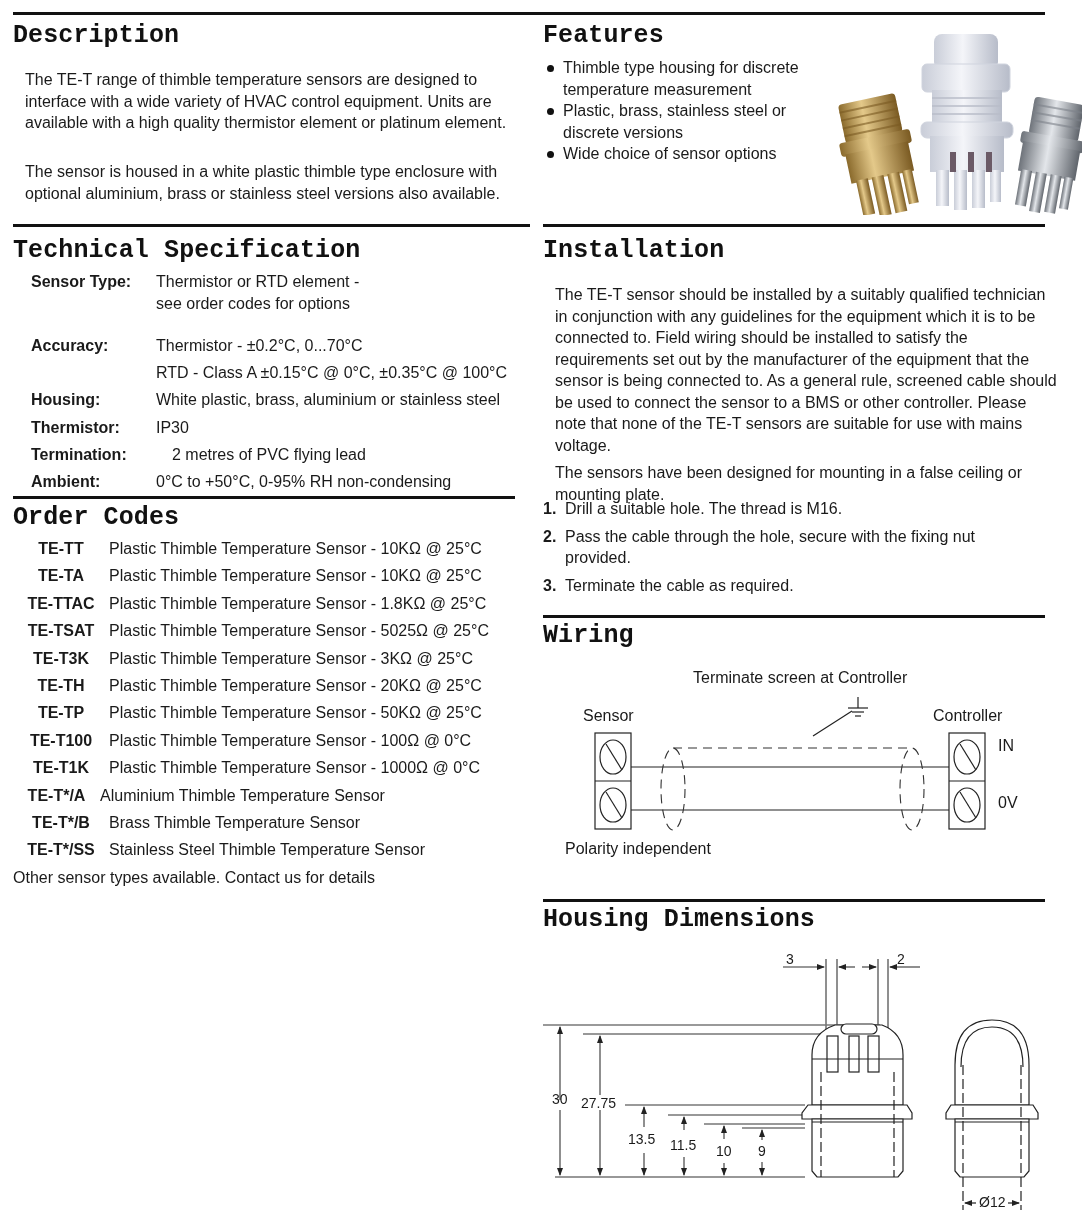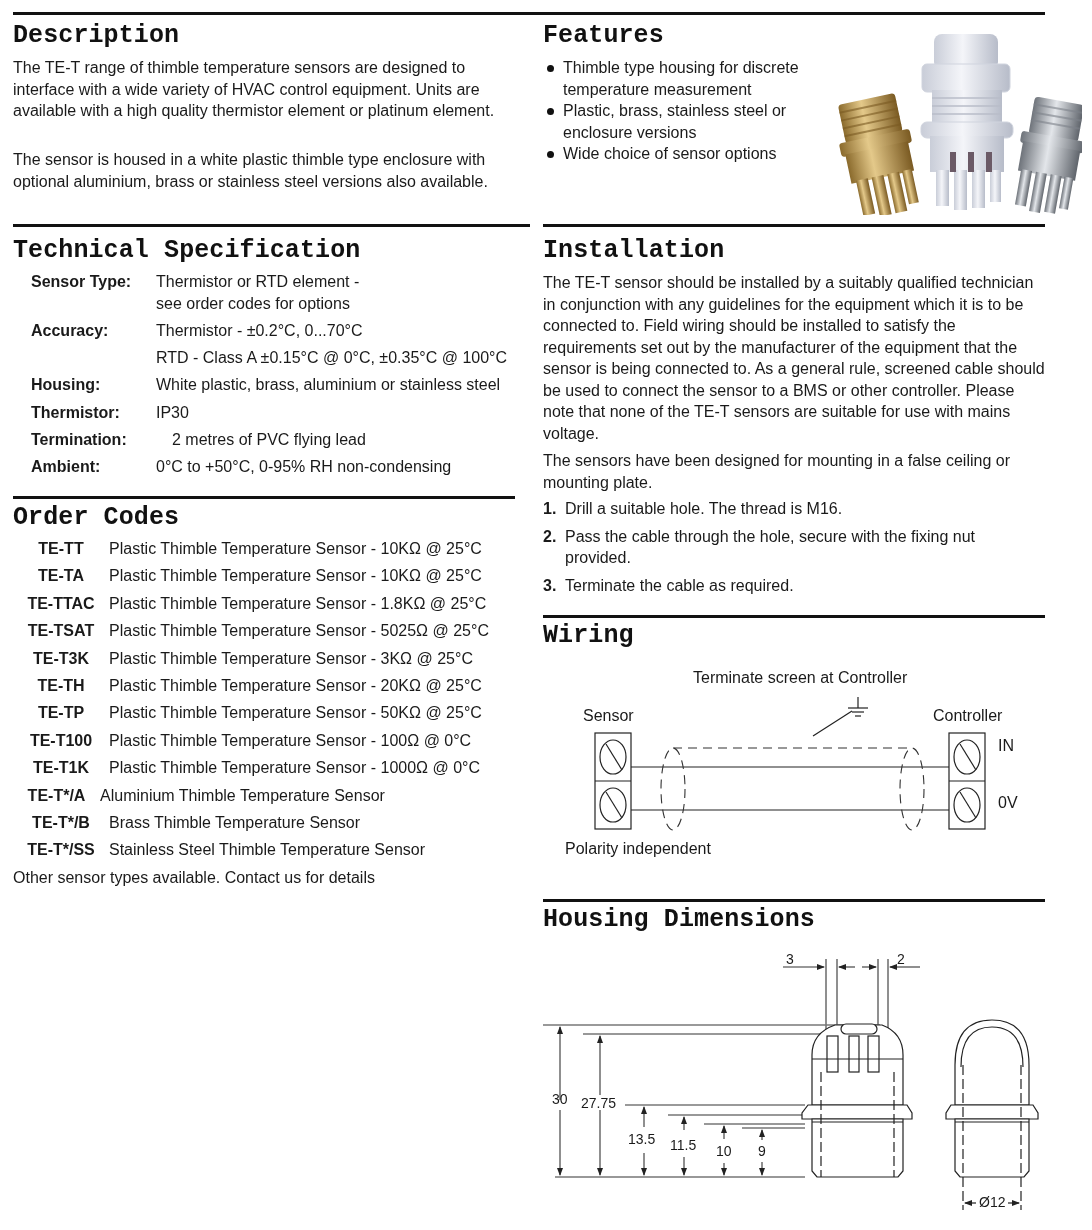--- a/index.html
+++ b/index.html
@@ -7,21 +7,21 @@
   body {
     width: 1092px; height: 1230px; position: relative; overflow: hidden;
     font-family: "Liberation Sans", sans-serif; color: #1a1a1a;
     font-size: 16px; line-height: 21.5px;
   }
   .rule { position: absolute; height: 3px; background: #111; }
   .h2 {
     position: absolute; font-weight: bold; font-size: 25px; line-height: 24px;
     color: #111; letter-spacing: 0.1px; font-family: Liberation Mono, monospace;
   }
-  .para { position: absolute; margin: 0; }
+  .para { position: absolute; margin: 12px; }
   .bullets { position: absolute; list-style: none; margin: 0; padding: 0; }
   .bullets li { position: relative; padding-left: 20px; }
   .bullets li::before {
     content: ""; position: absolute; left: 4px; top: 8px; width: 7px; height: 7px;
     border-radius: 50%; background: #111;
   }
   .spec { position: absolute; left: 31px; width: 510px; }
   .spec-row { display: flex; }
   .spec-label { width: 125px; font-weight: bold; flex: none; }
   .spec-val { flex: 1; }
@@ -49,21 +49,21 @@
 <section>
   <div class="h2" style="left:13px; top:24px;">Description</div>
   <p class="para" style="left:13px; top:57px; width:500px;">The TE-T range of thimble temperature sensors are designed to interface with a wide variety of HVAC control equipment. Units are available with a high quality thermistor element or platinum element.</p>
   <p class="para" style="left:13px; top:149px; width:500px;">The sensor is housed in a white plastic thimble type enclosure with optional aluminium, brass or stainless steel versions also available.</p>
 </section>
 
 <section>
   <div class="h2" style="left:543px; top:24px;">Features</div>
   <ul class="bullets" style="left:543px; top:57px; width:285px;">
     <li>Thimble type housing for discrete temperature measurement</li>
-    <li>Plastic, brass, stainless steel or enclosure versions</li>
+    <li>Plastic, brass, stainless steel or discrete versions</li>
     <li>Wide choice of sensor options</li>
   </ul>
   <svg class="diagram" style="left:826px; top:30px;" width="256" height="185" viewBox="0 0 256 185">
     <defs>
       <linearGradient id="brass" x1="0" x2="1">
           <stop offset="0" stop-color="#8a6a2c"></stop>
           <stop offset="0.4" stop-color="#e4c98a"></stop>
           <stop offset="1" stop-color="#7a5a22"></stop>
         </linearGradient>
       <linearGradient id="white" x1="0" x2="1">
@@ -131,21 +131,21 @@
 <section>
   <div class="h2" style="left:13px; top:239px;">Technical Specification</div>
   <div class="spec" style="top:271px;">
     <div class="spec-row" style="height:49px;">
       <div class="spec-label">Sensor Type:</div>
       <div class="spec-val">
         <div>Thermistor or RTD element -</div>
         <div>see order codes for options</div>
       </div>
     </div>
-    <div class="spec-row" style="height:27px;">
+    <div class="spec-row" style="height:27px;margin-top:15px;">
       <div class="spec-label">Accuracy:</div>
       <div class="spec-val">Thermistor - ±0.2°C, 0...70°C</div>
     </div>
     <div class="spec-row" style="height:27px;">
       <div class="spec-label"></div>
       <div class="spec-val">RTD - Class A ±0.15°C @ 0°C, ±0.35°C @ 100°C</div>
     </div>
     <div class="spec-row" style="height:28px;">
       <div class="spec-label">Housing:</div>
       <div class="spec-val">White plastic, brass, aluminium or stainless steel</div>

